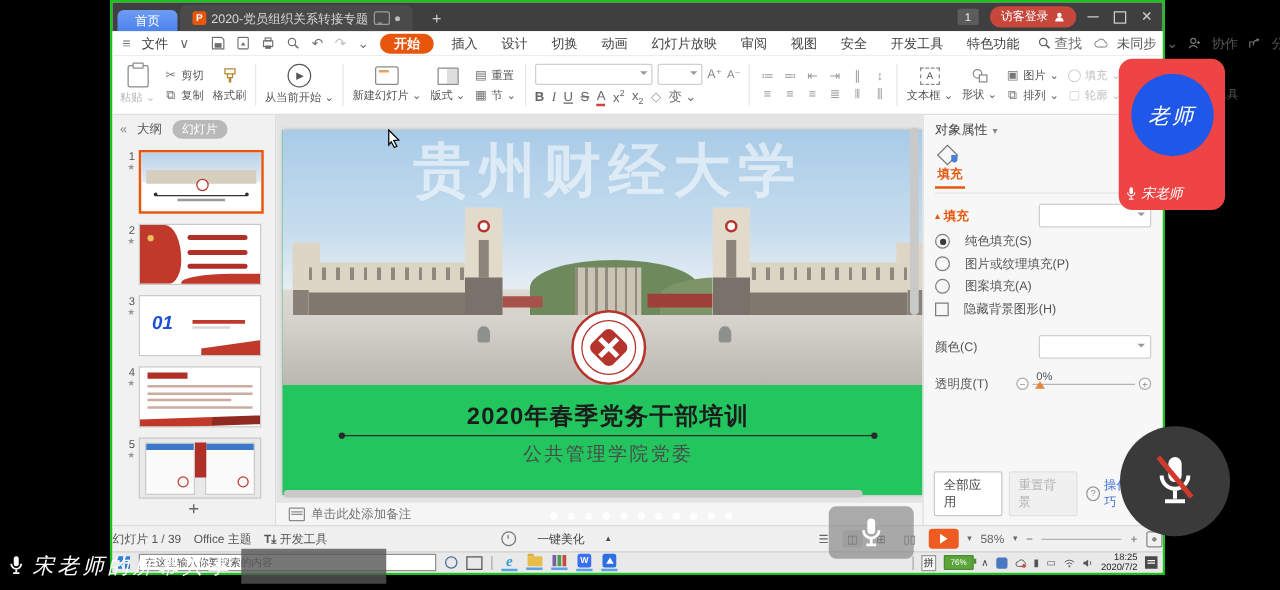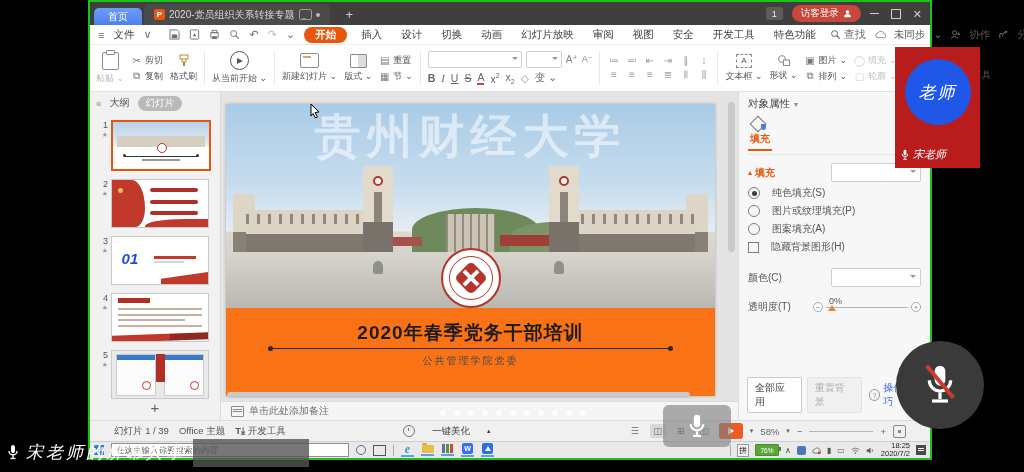--- a/index.html
+++ b/index.html
@@ -100,21 +100,21 @@
   .t4r{position:absolute;bottom:0;left:0;right:0;height:7px;background:linear-gradient(100deg,#c0392b 60%,#8f2a20 60%);transform:skewY(-2deg);}
   .t5{background:#e9e9e9;}
   .t5p{position:absolute;top:6%;width:40%;height:86%;background:#fbfbfb;border:1px solid #ccc;}
   .t5p.l{left:4%;} .t5p.r{right:4%;}
   .t5p:before{content:"";position:absolute;top:0;left:0;right:0;height:5px;background:#3a78c8;}
   .t5p:after{content:"";position:absolute;bottom:14%;right:12%;width:7px;height:7px;border-radius:50%;border:1.5px solid #c0392b;}
   .t5m{position:absolute;top:6%;left:46%;width:9%;height:60%;background:#b03028;}
   
   .center{flex:1;display:flex;flex-direction:column;background:#e4e4e4;position:relative;min-width:0;}
   .canvas{flex:1;position:relative;}
-  .slide{position:absolute;left:5px;top:12px;width:489px;height:292px;background:#f97316;box-shadow:0 0 3px rgba(0,0,0,.25);overflow:hidden;}
+  .slide{position:absolute;left:5px;top:12px;width:489px;height:292px;background:#22c55e;box-shadow:0 0 3px rgba(0,0,0,.25);overflow:hidden;padding-left:32px;}
   .photo{position:absolute;top:0;left:0;right:0;height:204px;background:linear-gradient(180deg,#a9cbe7 0%,#c7ddee 40%,#e6edf3 62%,#dcd9d2 63%,#c4c1ba 100%);overflow:hidden;}
   .wmark{position:absolute;top:2px;left:0;right:0;text-align:center;font-size:46px;font-weight:bold;
          color:rgba(255,255,255,.55);letter-spacing:6px;white-space:nowrap;}
   .hill{position:absolute;bottom:56px;left:38%;width:26%;height:44px;background:#6e8a5c;border-radius:50% 50% 0 0;}
   .hill2{position:absolute;bottom:56px;left:58%;width:18%;height:30px;background:#7c9468;border-radius:50% 50% 0 0;}
   .wing{position:absolute;bottom:56px;height:42px;background:#dcd5c6;box-shadow:inset 0 -18px 0 rgba(52,44,40,.55),inset 0 -20px 0 #dcd5c6;}
   .wing.l{left:4%;width:28%;} .wing.r{right:4%;width:28%;}
   .wing:before{content:"";position:absolute;top:4px;left:0;right:0;height:10px;
     background:repeating-linear-gradient(90deg,rgba(70,60,55,.5) 0 3px,transparent 3px 11px);}
   .twr{position:absolute;bottom:56px;width:30px;height:86px;background:#e2dbcc;box-shadow:inset 0 -30px 0 rgba(52,44,40,.6);}
@@ -134,21 +134,21 @@
   .logo{position:absolute;bottom:0px;left:50%;margin-left:-30px;width:60px;height:60px;border-radius:50%;
         background:#fff;border:2px solid #b5342c;box-sizing:border-box;display:flex;align-items:center;justify-content:center;}
   .logo-in{width:42px;height:42px;border:1.5px solid #b5342c;border-radius:50%;display:flex;align-items:center;justify-content:center;}
   .logo-core{width:24px;height:24px;background:#b5342c;border-radius:5px;transform:rotate(45deg);position:relative;}
   .logo-core:before{content:"";position:absolute;left:10px;top:2px;width:4px;height:20px;background:#fff;}
   .logo-core:after{content:"";position:absolute;top:10px;left:2px;width:20px;height:4px;background:#fff;}
   .stitle{position:absolute;top:216px;left:0;right:0;text-align:center;font-size:19px;font-weight:bold;color:#1c1c1c;letter-spacing:1px;}
   .sline{position:absolute;top:244px;left:9%;right:9%;height:1px;background:#2a2a2a;}
   .sline:before,.sline:after{content:"";position:absolute;top:-2px;width:5px;height:5px;background:#2a2a2a;border-radius:50%;}
   .sline:before{left:-2px;} .sline:after{right:-2px;}
-  .ssub{position:absolute;top:250px;left:0;right:0;text-align:center;font-size:10px;color:#4a4a4a;letter-spacing:2px;}
+  .ssub{position:absolute;top:250px;left:0;right:0;text-align:center;font-size:15px;color:#4a4a4a;letter-spacing:2px;}
   .vscroll{position:absolute;right:3px;top:10px;width:7px;height:150px;background:#c9c9c9;border-radius:4px;}
   .hscroll{height:8px;margin:0 18px 2px 6px;background:transparent;flex:none;position:relative;}
   .hscroll .hthumb{position:absolute;left:0;right:6%;top:1px;height:6px;background:#c9c9c9;border-radius:3px;}
   .notesrow{height:18px;background:#f5f5f5;border-top:1px solid #ddd;display:flex;align-items:center;gap:5px;
             padding:0 10px;font-size:10px;color:#737373;flex:none;}
   .notes-ico{width:11px;height:9px;border:1px solid #8a8a8a;border-radius:1px;position:relative;}
   .notes-ico:before{content:"";position:absolute;left:1px;top:2px;right:1px;height:1px;background:#8a8a8a;box-shadow:0 2px 0 #8a8a8a;}
   .dotsrow{position:absolute;bottom:4px;left:219px;display:flex;gap:8px;z-index:5;}
   .dotsrow i{width:6px;height:6px;border-radius:50%;background:rgba(255,255,255,.85);}
   
@@ -182,21 +182,21 @@
   .pfoot{position:absolute;left:8px;right:8px;bottom:7px;display:flex;align-items:center;gap:5px;}
   .btn{background:#fff;border:1px solid #c9c9c9;border-radius:2px;padding:3px 7px;font-size:10px;color:#444;}
   .btn.dis{color:#b0b0b0;background:#f0f0f0;border-color:#e2e2e2;}
   .tips{color:#3a6fd8;display:flex;align-items:center;gap:3px;margin-left:2px;}
   .qmark{width:10px;height:10px;border-radius:50%;border:1px solid #999;color:#888;font-size:7px;display:flex;align-items:center;justify-content:center;}
   .grid88{position:absolute;right:9px;bottom:36px;width:11px;height:11px;
           background:linear-gradient(#8a8a8a,#8a8a8a) 0 0/4px 4px no-repeat,linear-gradient(#8a8a8a,#8a8a8a) 7px 0/4px 4px no-repeat,
                      linear-gradient(#8a8a8a,#8a8a8a) 0 7px/4px 4px no-repeat,linear-gradient(#8a8a8a,#8a8a8a) 7px 7px/4px 4px no-repeat;}
   
   .statusbar{height:20px;background:#f0f0f0;border-top:1px solid #dcdcdc;display:flex;align-items:center;
-             padding:0 24px;font-size:9.5px;color:#555;gap:10px;flex:none;white-space:nowrap;}
+             padding:0 0;font-size:9.5px;color:#555;gap:10px;flex:none;white-space:nowrap;}
   .missfont .tt{font-weight:bold;color:#555;}
   .beauty{display:flex;align-items:center;gap:17px;color:#444;}
   .clockico{width:10px;height:10px;border:1px solid #777;border-radius:50%;position:relative;}
   .clockico:before{content:"";position:absolute;left:4px;top:2px;width:1px;height:3px;background:#777;}
   .sb-right{margin-left:auto;display:flex;align-items:center;gap:7px;color:#666;}
   .vbtn{width:16px;height:14px;display:flex;align-items:center;justify-content:center;font-size:9px;color:#666;border-radius:2px;}
   .vbtn.on{background:#d8d8d8;}
   .playbtn{width:24px;height:16px;background:#ee5b23;border-radius:3px;display:flex;align-items:center;justify-content:center;}
   .playbtn:before{content:"";border-left:6px solid #fff;border-top:4px solid transparent;border-bottom:4px solid transparent;margin-left:1px;}
   .ztrack{width:64px;height:1px;background:#b5b5b5;}
@@ -230,21 +230,21 @@
   .batt{width:22px;height:10px;background:#5ba53b;border:1px solid #4a8a30;border-radius:1px;color:#fff;font-size:6.5px;
         display:flex;align-items:center;justify-content:center;position:relative;}
   .batt:after{content:"";position:absolute;right:-3px;top:2px;width:2px;height:4px;background:#4a8a30;}
   .tico2{color:#555;font-size:8px;display:flex;align-items:center;}
   .tico2 svg{width:9px;height:9px;}
   .bluetray{width:9px;height:9px;background:#4a78c0;border-radius:2px;}
   .clock{font-size:7.5px;line-height:8px;text-align:right;color:#222;}
   .notif{width:10px;height:10px;background:#4a4a4a;position:relative;}
   .notif:before{content:"";position:absolute;left:2px;top:3px;width:6px;height:1px;background:#fff;box-shadow:0 2px 0 #fff;}
   
-  .cam{position:absolute;left:895px;top:47px;width:85px;height:121px;background:#b91c1c;z-index:50;}
+  .cam{position:absolute;left:895px;top:47px;width:85px;height:121px;background:#ef4444;z-index:50;border-radius:11px;}
   .cam-circle{position:absolute;left:50%;top:12px;margin-left:-33px;width:66px;height:66px;border-radius:50%;background:#1f58e8;
               display:flex;align-items:center;justify-content:center;color:#fff;font-size:17px;
               font-family:"DejaVu Serif","Liberation Serif",serif;font-style:italic;letter-spacing:2px;}
   .cam-foot{position:absolute;left:5px;bottom:6px;display:flex;align-items:center;gap:3px;color:#fff;font-size:11px;
             font-family:"DejaVu Serif","Liberation Serif",serif;font-style:italic;}
   .cam-foot svg{width:10px;height:12px;}
   .mutebtn{position:absolute;left:896px;top:341px;width:88px;height:88px;border-radius:50%;background:#3a3a3a;z-index:60;
            display:flex;align-items:center;justify-content:center;}
   .mutebtn svg{width:38px;height:44px;}
   .floatmic{position:absolute;left:663px;top:405px;width:68px;height:42px;border-radius:6px;background:rgba(125,125,125,.62);

